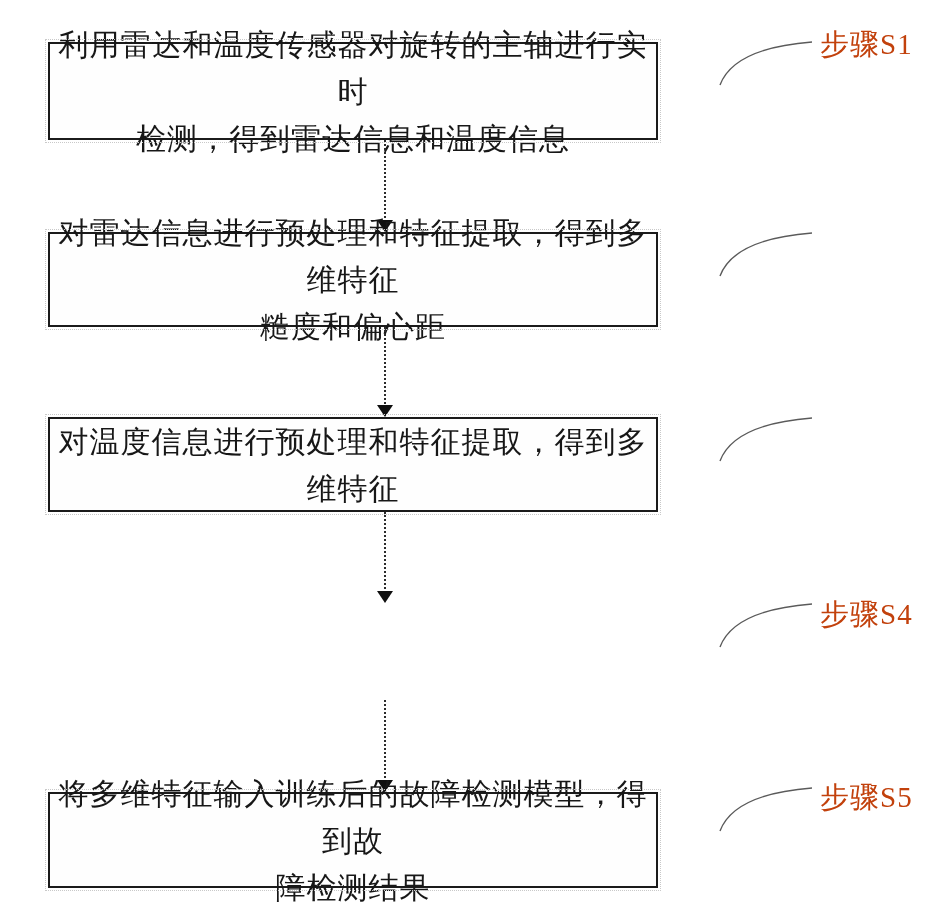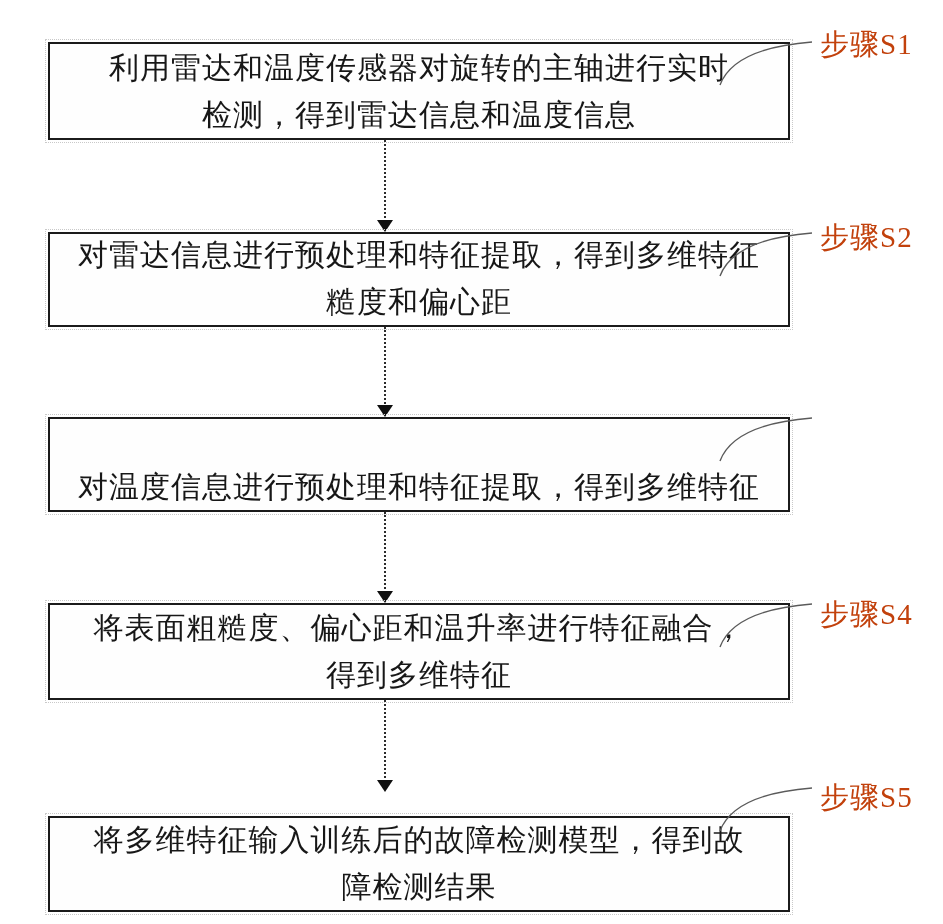--- a/index.html
+++ b/index.html
@@ -12,28 +12,28 @@
     width: 943px;
     height: 924px;
     background: #ffffff;
     font-family: "Liberation Serif", "DejaVu Serif", serif;
     color: #151515;
     overflow: hidden;
   }
   .flow-box {
     position: absolute;
     left: 48px;
-    width: 742px;
+    width: 610px;
     border: 2px solid #1b1b1b;
     outline: 1px dotted #c9c9c9;
     outline-offset: 2px;
     background: #fefefe;
     box-sizing: border-box;
     display: flex;
-    align-items: flex-end;
+    align-items: center;
     justify-content: center;
   }
   .box-text {
     display: block;
     width: 100%;
     text-align: center;
     font-size: 30px;
     line-height: 47px;
     letter-spacing: 1px;
     white-space: pre-line;
@@ -99,54 +99,49 @@
     <div class="arrow-head"></div>
   </div>
 
   <div class="flow-box" style="top:232px; height:95px;">
     <span class="box-text">对雷达信息进行预处理和特征提取，得到多维特征
 糙度和偏心距</span>
   </div>
   <svg class="leader" style="left:716px; top:229px;" viewBox="0 0 100 50">
     <path d="M 4 47 Q 18 10 96 4"></path>
   </svg>
-  <div class="step-label" style="top:218px;">步骤S2</div>
 
   <div class="arrow" style="top:327px; height:90px;">
     <div class="arrow-line"></div>
     <div class="arrow-head"></div>
   </div>
 
   <div class="flow-box" style="top:417px; height:95px;">
     <span class="box-text">对温度信息进行预处理和特征提取，得到多维特征</span>
   </div>
   <svg class="leader" style="left:716px; top:414px;" viewBox="0 0 100 50">
     <path d="M 4 47 Q 18 10 96 4"></path>
   </svg>
 
   <div class="arrow" style="top:512px; height:91px;">
     <div class="arrow-line"></div>
     <div class="arrow-head"></div>
   </div>
 
-  <div class="flow-box" style="top:603px; height:97px;">
-    <span class="box-text">将表面粗糙度、偏心距和温升率进行特征融合，
-得到多维特征</span>
-  </div>
   <svg class="leader" style="left:716px; top:600px;" viewBox="0 0 100 50">
     <path d="M 4 47 Q 18 10 96 4"></path>
   </svg>
   <div class="step-label" style="top:595px;">步骤S4</div>
 
   <div class="arrow" style="top:700px; height:92px;">
     <div class="arrow-line"></div>
     <div class="arrow-head"></div>
   </div>
 
-  <div class="flow-box" style="top:792px; height:96px;margin-top:24px;">
+  <div class="flow-box" style="top:792px; height:96px;">
     <span class="box-text">将多维特征输入训练后的故障检测模型，得到故
 障检测结果</span>
   </div>
   <svg class="leader" style="left:716px; top:784px;" viewBox="0 0 100 50">
     <path d="M 4 47 Q 18 10 96 4"></path>
   </svg>
   <div class="step-label" style="top:778px;">步骤S5</div>
 
 </div>
 

